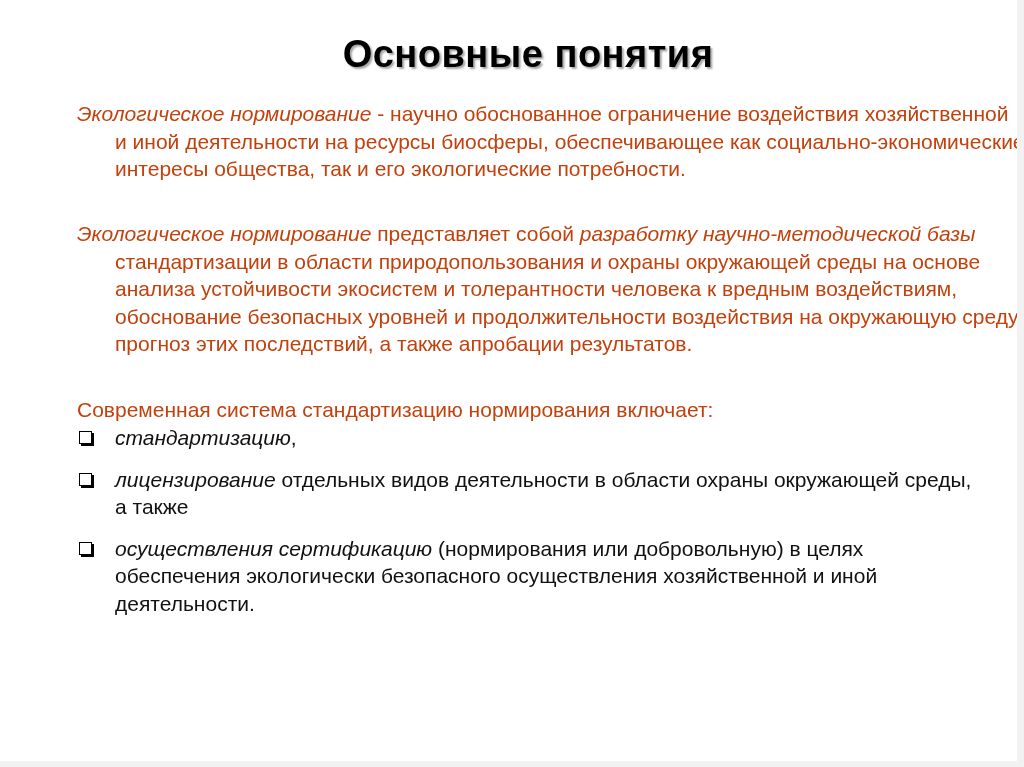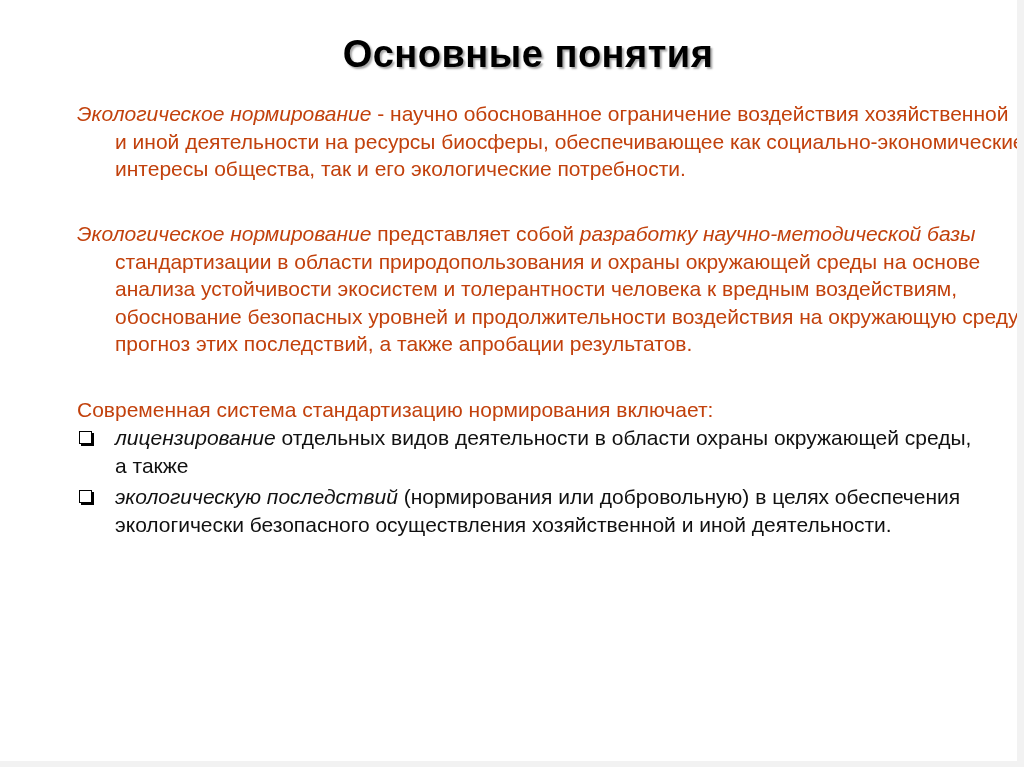--- a/index.html
+++ b/index.html
@@ -11,42 +11,46 @@
   .title { position:absolute; left:0; top:33px; width:1024px; text-align:center;
            font-size:38px; font-weight:bold; color:#000;
            text-shadow:2px 2px 2px rgba(0,0,0,0.35); letter-spacing:0.5px; }
   .para { position:absolute; left:61px; width:910px; font-size:21px; line-height:27.5px;
           padding-left:38px; text-indent:-38px; color:#c2410c; }
   .p1 { top:100px; }
   .p2 { top:220px; }
   .p3 { top:396px; padding-left:0; text-indent:0; }
   .list { position:absolute; left:61px; top:424px; width:910px; margin:0; padding:0; list-style:none; }
   .list li { position:relative; padding-left:38px; font-size:21px; line-height:27.5px; margin-bottom:0; }
-  .list li + li { margin-top:4px; }
+  .list li + li { margin-top:14px; }
   .box { position:absolute; left:2px; top:7px; width:11px; height:11px; border:1.5px solid #000;
          box-shadow:2px 2px 0 #000; background:#fff; }
   i, em { font-style:italic; }
 </style>
 </head>
 <body>
 
 <div class="slide">
   <div class="title">Основные понятия</div>
 
   <div class="para p1"><i>Экологическое нормирование</i><span> -  научно обоснованное ограничение воздействия хозяйственной и иной деятельности на ресурсы биосферы, обеспечивающее как социально-экономические интересы общества, так и его экологические потребности.</span></div>
 
   <div class="para p2"><i>Экологическое нормирование</i><span> представляет собой </span><i>разработку научно-методической базы</i><span> стандартизации в области природопользования и охраны окружающей среды на основе анализа устойчивости экосистем и толерантности человека к вредным воздействиям, обоснование безопасных уровней и продолжительности воздействия на окружающую среду, прогноз этих последствий, а также апробации результатов.</span></div>
 
   <div class="para p3">Современная система стандартизацию нормирования включает:</div>
 
   <ul class="list">
     <li>
       <span class="box"></span>
+      <i>стандартизацию</i><span>,</span>
+    </li>
+    <li>
+      <span class="box"></span>
       <i>лицензирование</i><span> отдельных видов деятельности в области охраны окружающей среды, а также</span>
     </li>
     <li>
       <span class="box"></span>
-      <i>экологическую последствий</i><span> (нормирования или добровольную) в целях обеспечения экологически безопасного осуществления хозяйственной и иной деятельности.</span>
+      <i>осуществления сертификацию</i><span> (нормирования или добровольную) в целях обеспечения экологически безопасного осуществления хозяйственной и иной деятельности.</span>
     </li>
   </ul>
 </div>
 <div class="edge-r"></div>
 <div class="edge-b"></div>
 
 </body></html>

